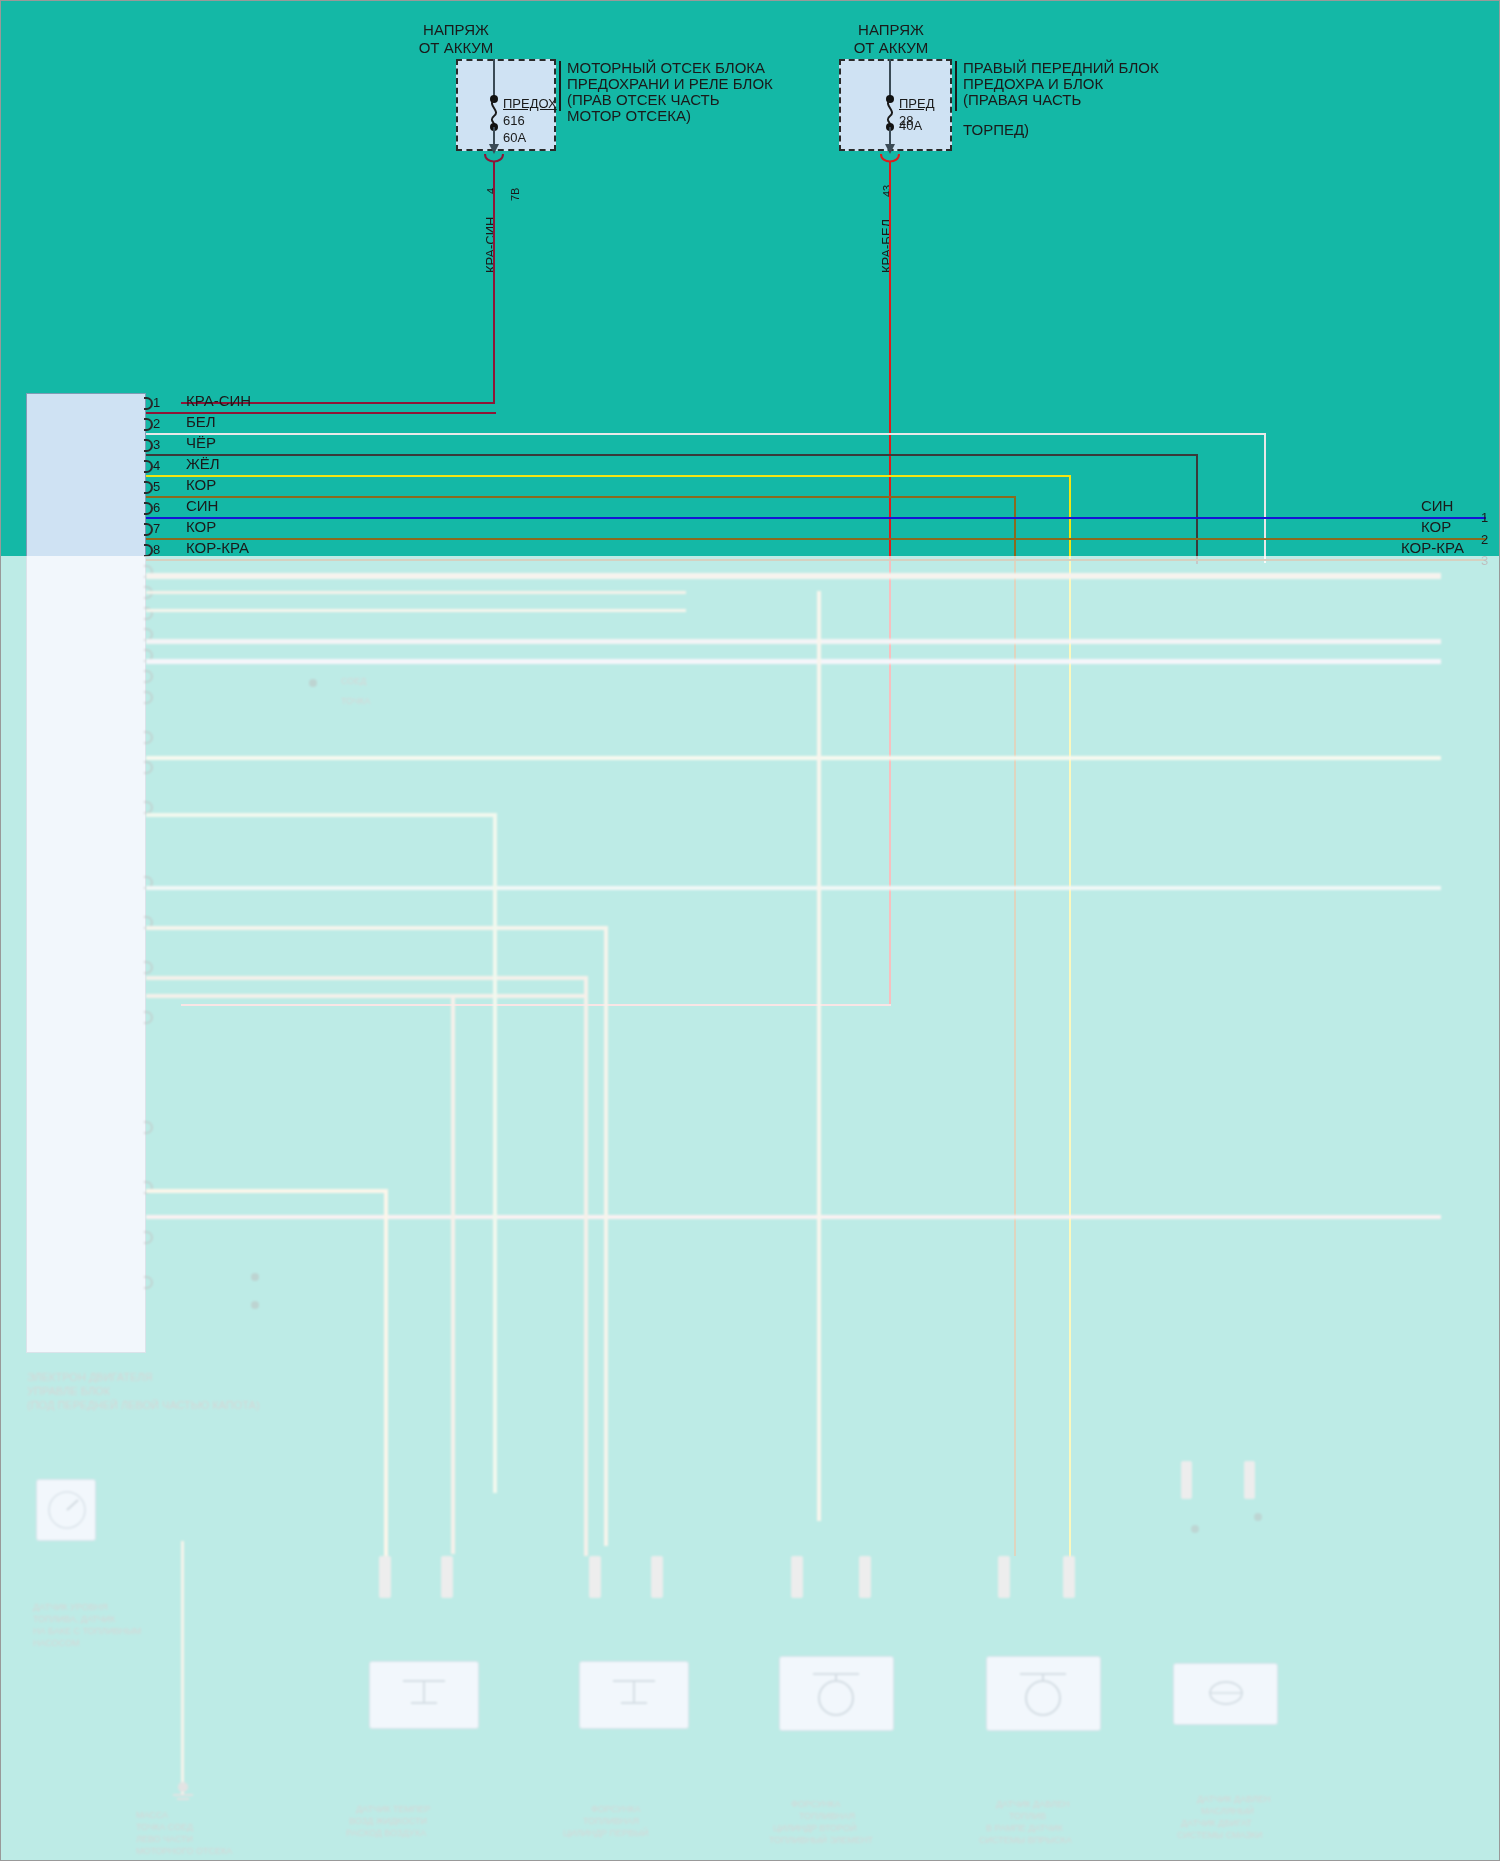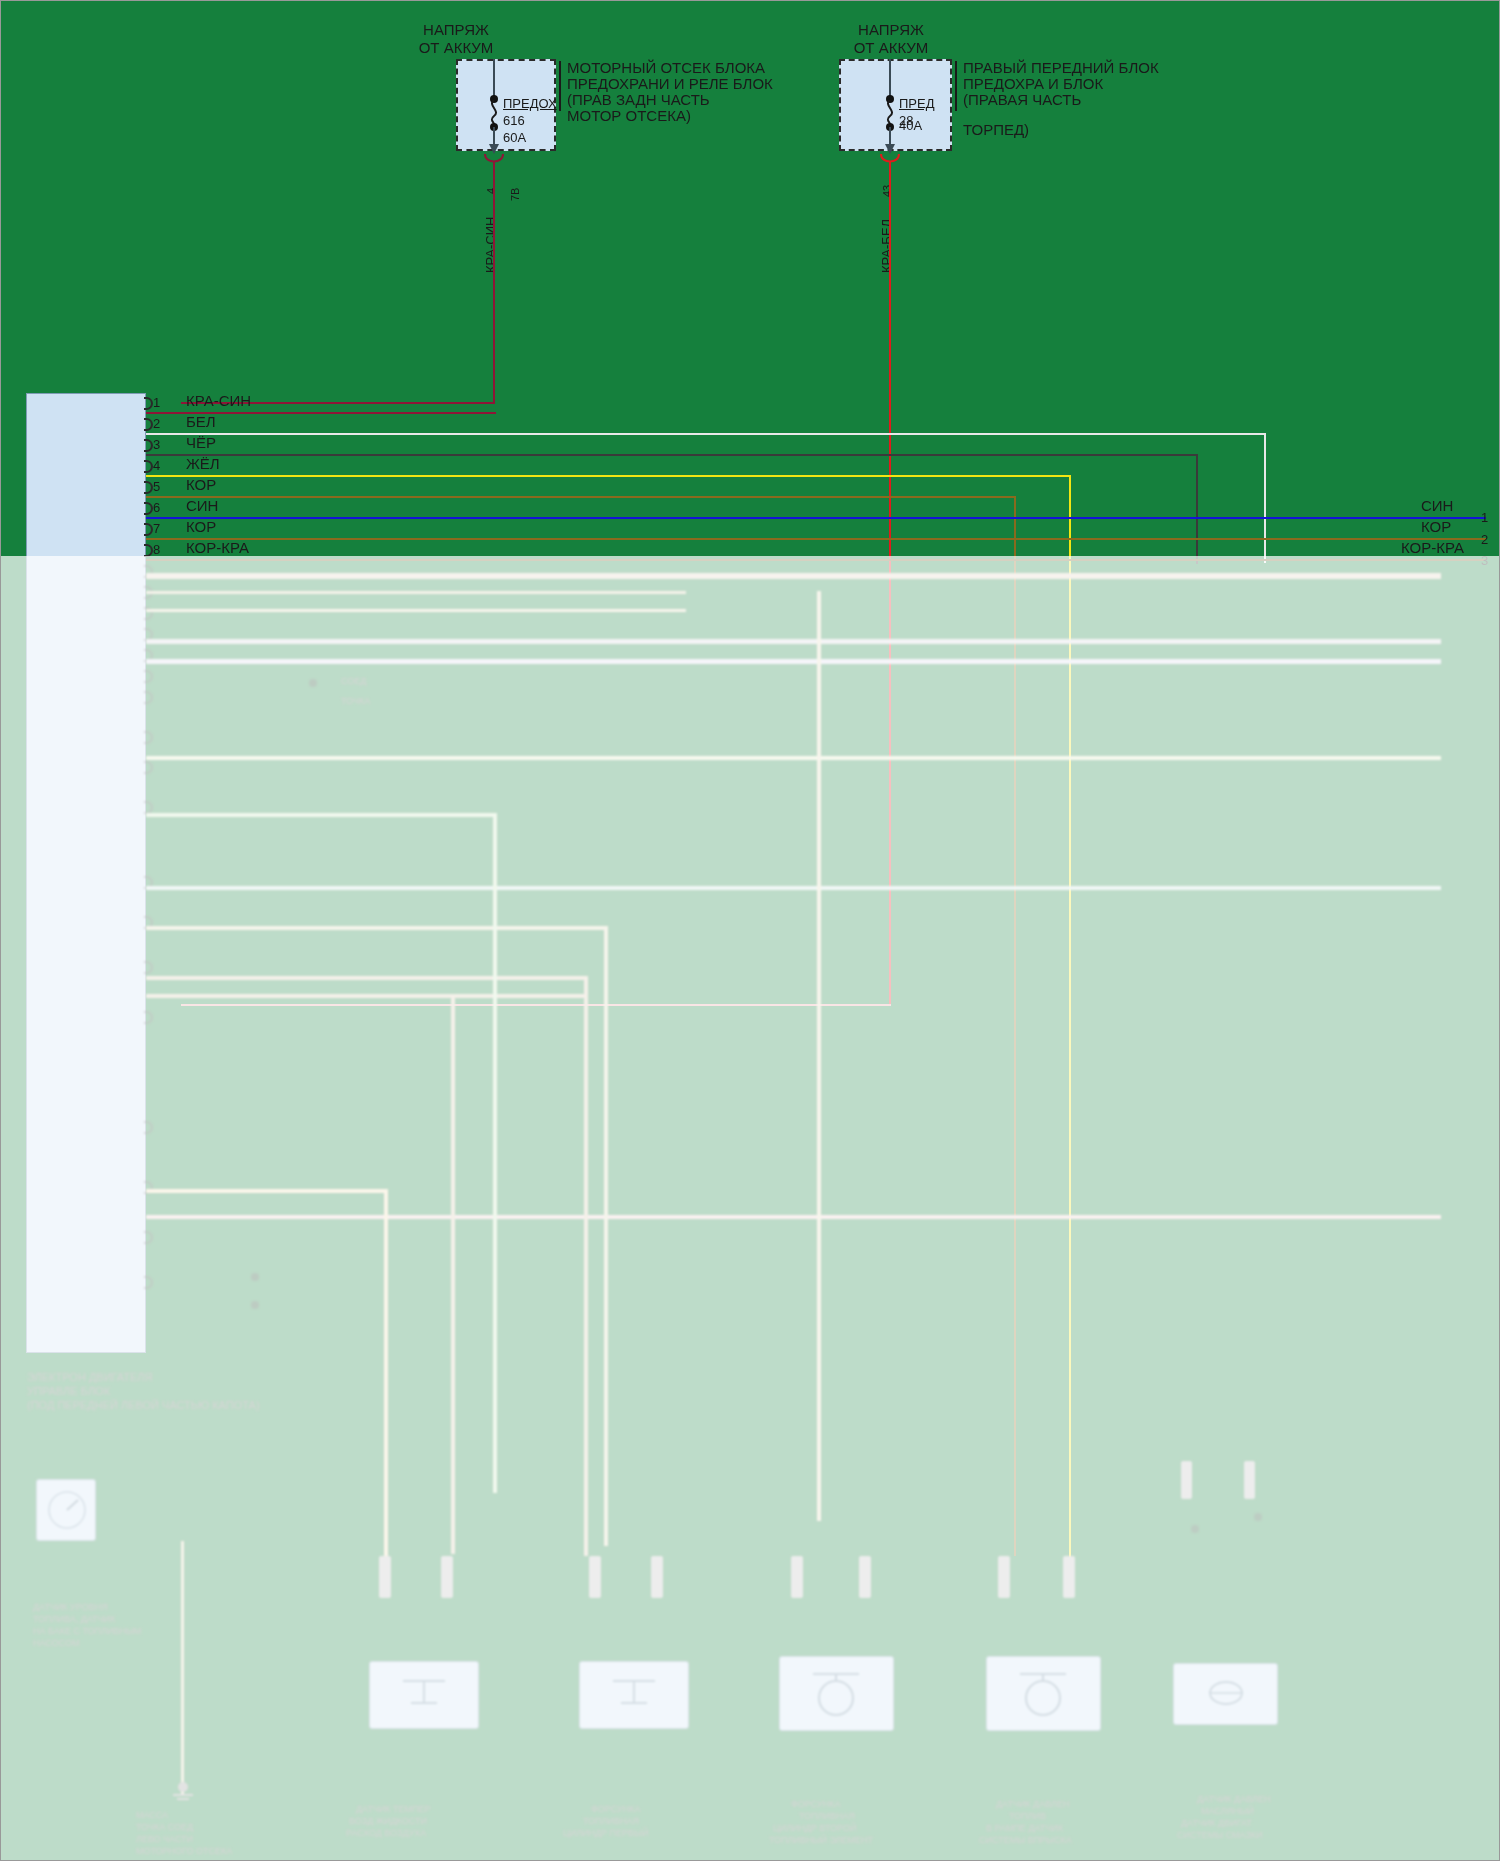--- a/index.html
+++ b/index.html
@@ -7,21 +7,21 @@
     padding: 0;
     background: #ffffff;
   }
   body {
     font-family: "Liberation Sans", sans-serif;
   }
   #page {
     position: relative;
     width: 1500px;
     height: 1861px;
-    background: #15803d;
+    background: #14b8a6;
     overflow: hidden;
     border: 1px solid #999;
     box-sizing: border-box;
   }
   
   .abs { position: absolute; }
   .txt {
     position: absolute;
     font-family: "Liberation Sans", sans-serif;
     font-size: 15px;
@@ -108,21 +108,21 @@
     <path d="M8 13 L3 3 L13 3 Z" fill="#3a4a55"></path>
   </svg>
 
   <div class="txt sm" style="left:502px; top:94px;text-decoration:underline;">ПРЕДОХ</div>
   <div class="txt sm" style="left:502px; top:111px;">616</div>
   <div class="txt sm" style="left:502px; top:128px;">60A</div>
 
   <div class="abs" style="left:558px; top:60px; width:2px; height:50px; background:#1a1a1a;"></div>
   <div class="txt" style="left:566px; top:58px;">МОТОРНЫЙ ОТСЕК БЛОКА</div>
   <div class="txt" style="left:566px; top:74px;">ПРЕДОХРАНИ И РЕЛЕ БЛОК</div>
-  <div class="txt" style="left:566px; top:90px;">(ПРАВ ЗАДН ЧАСТЬ</div>
+  <div class="txt" style="left:566px; top:90px;">(ПРАВ ОТСЕК ЧАСТЬ</div>
   <div class="txt" style="left:566px; top:106px;">МОТОР ОТСЕКА)</div>
 
   <svg class="abs" style="left:483px; top:152px; width:20px; height:12px;" viewBox="0 0 20 12">
     <path d="M1 1 C1 11, 19 11, 19 1" fill="none" stroke="#8e1537" stroke-width="2"></path>
   </svg>
   <div class="vtxt xs" style="left:484px; top:193px;">4</div>
   <div class="vtxt xs" style="left:508px; top:200px;">7B</div>
   <div class="vtxt" style="left:482px; top:272px;">КРА-СИН</div>
 
   <div class="wire v" style="left:492px; top:160px; height:243px; background:#8e1537;"></div>

